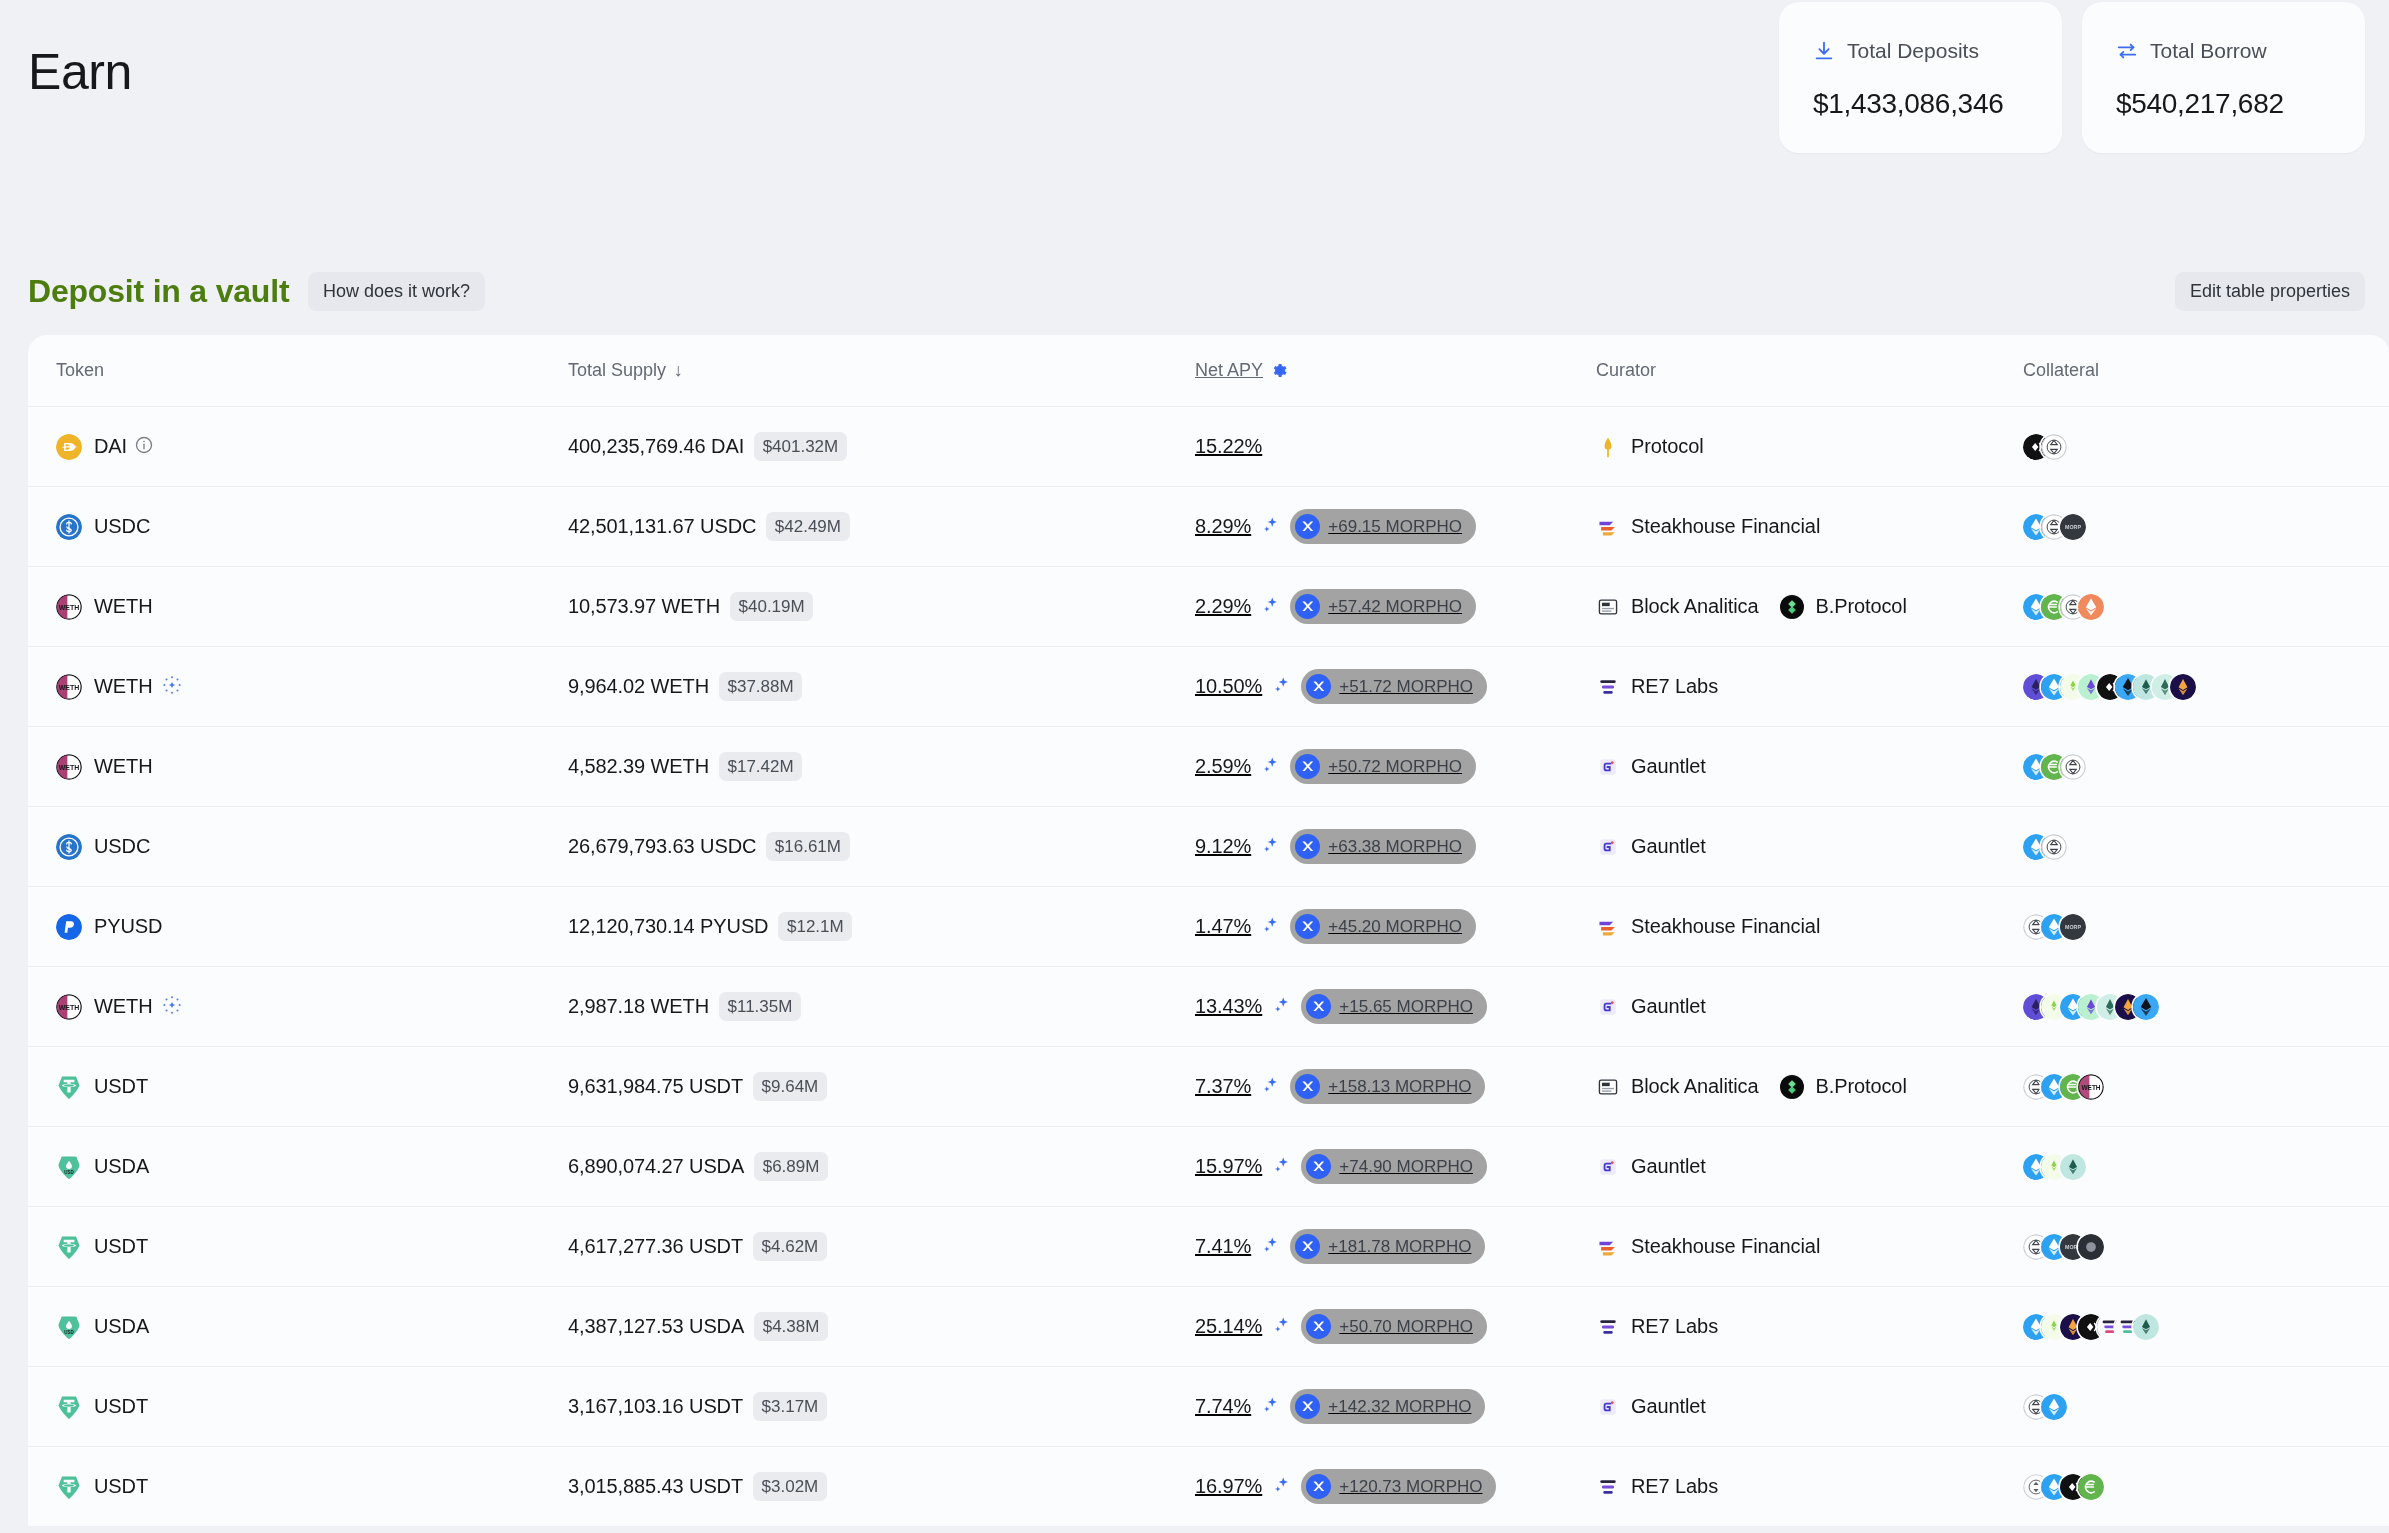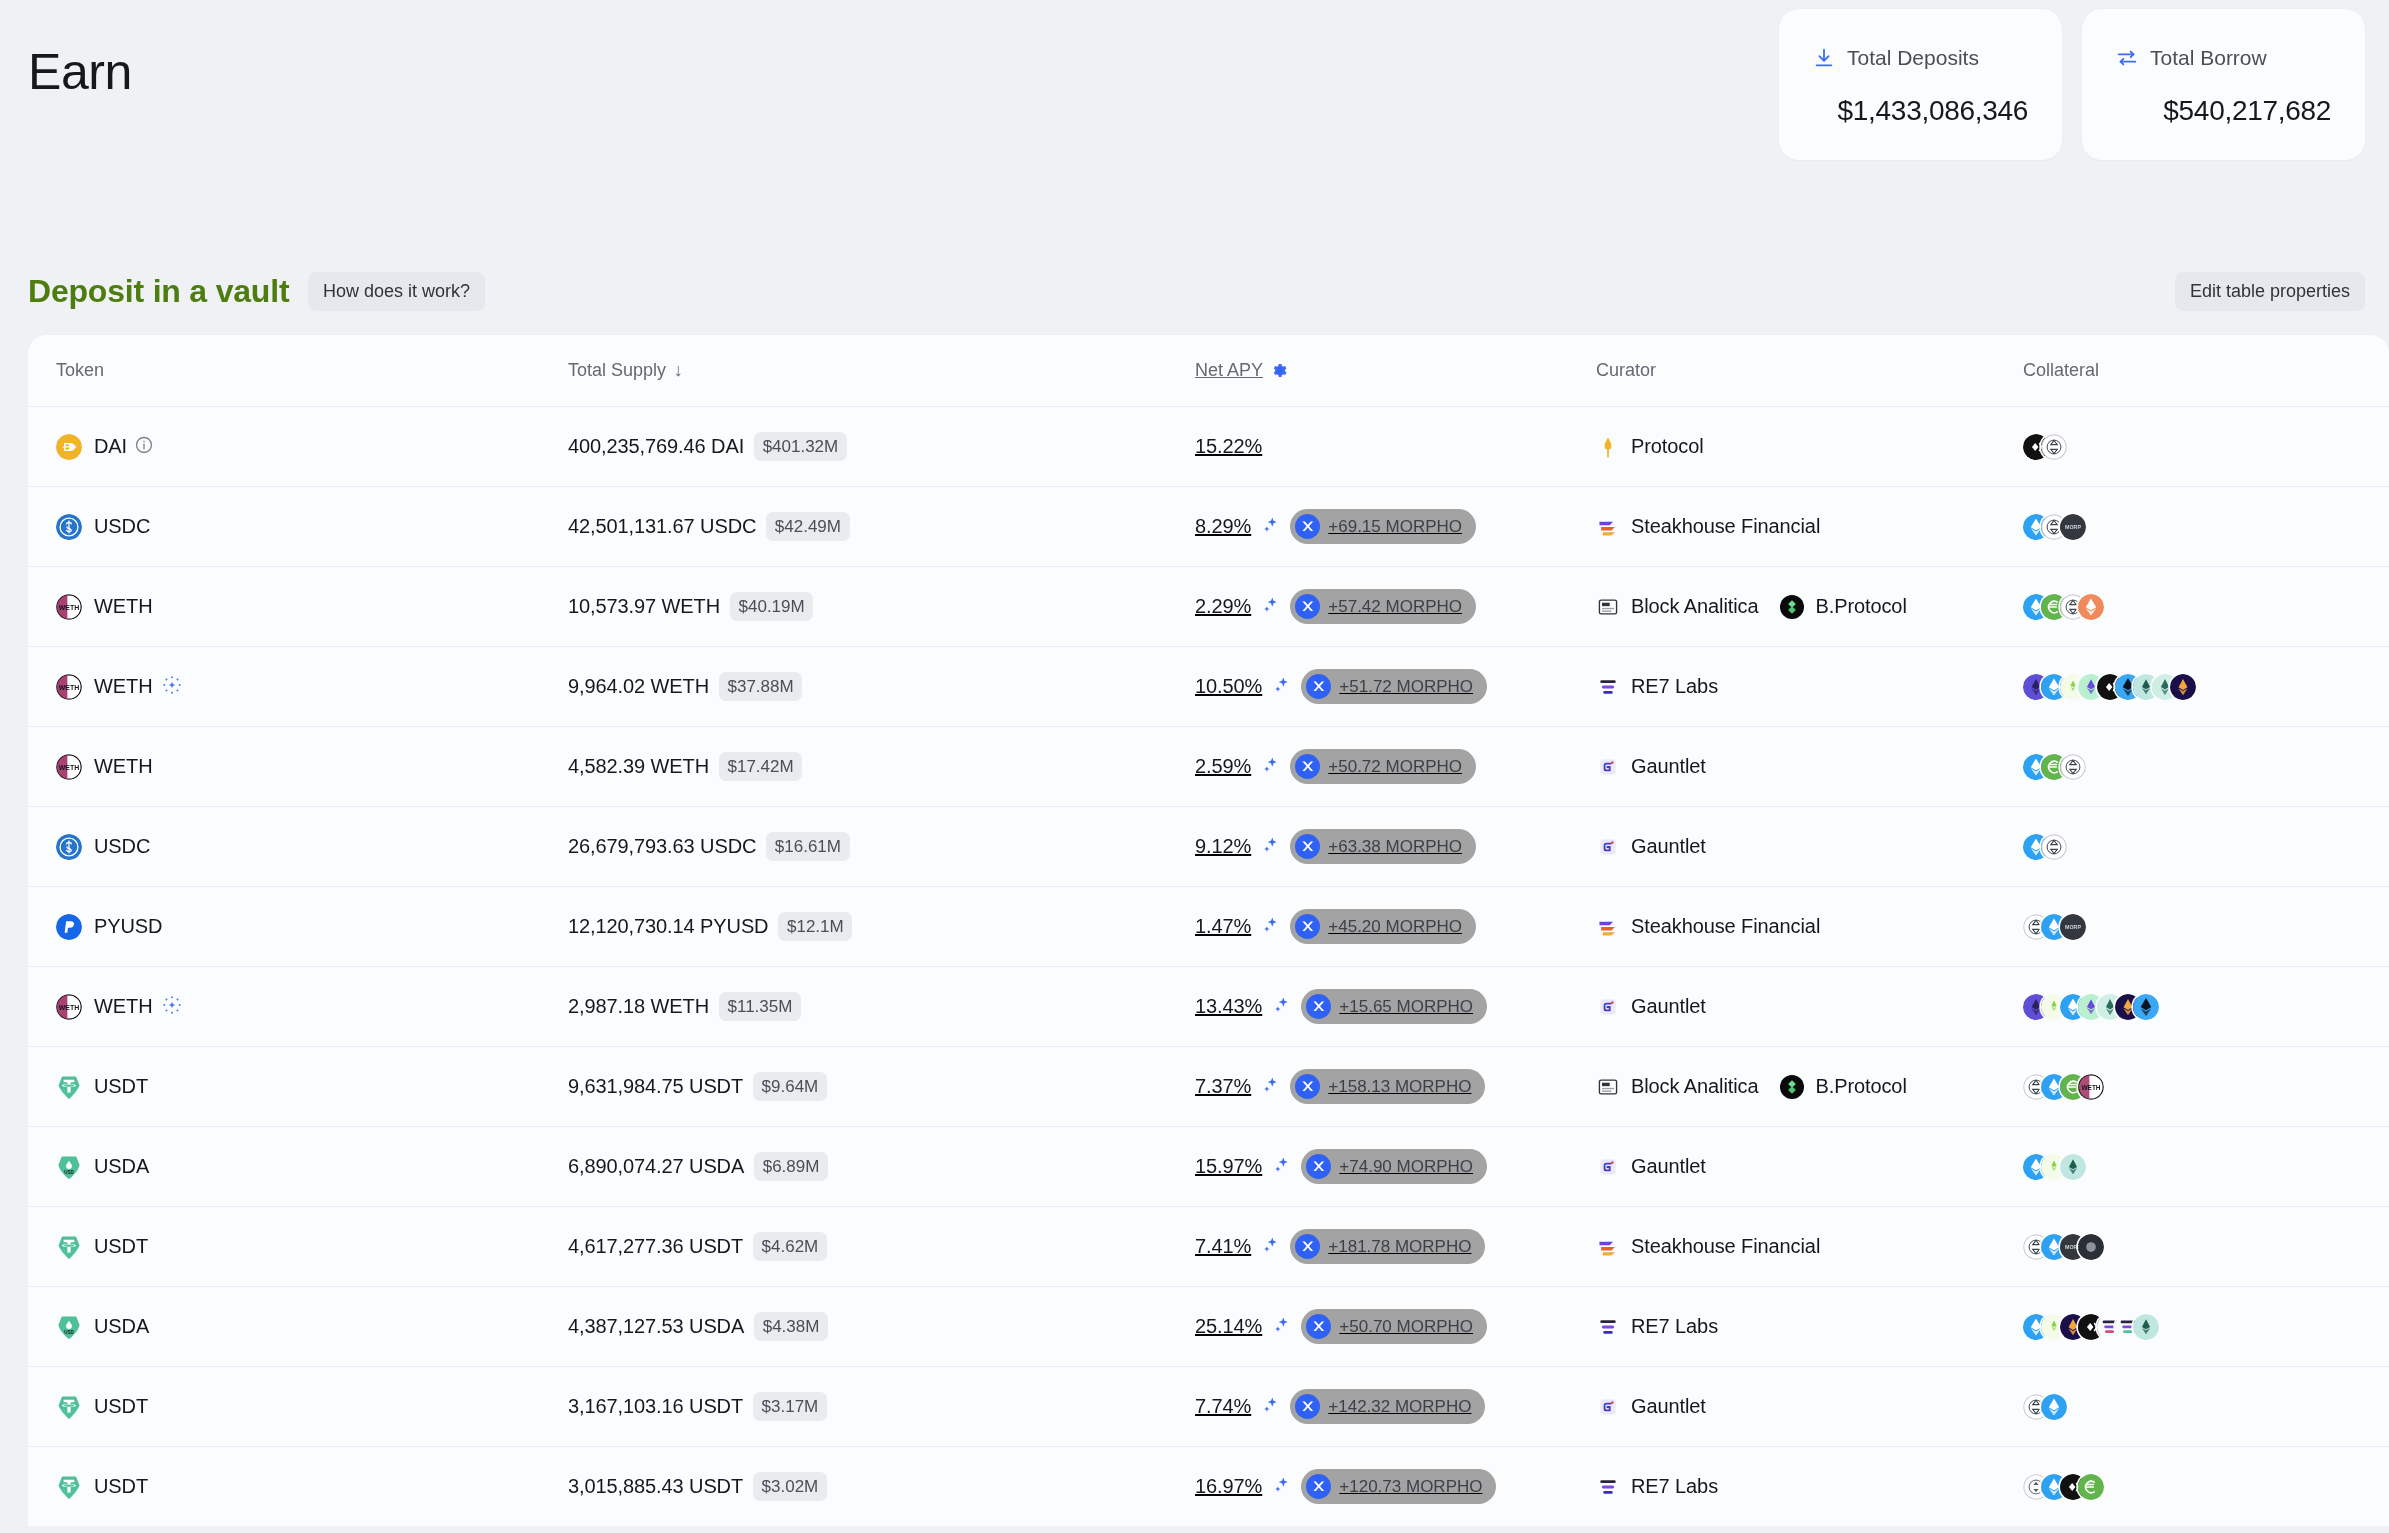--- a/index.html
+++ b/index.html
@@ -10,21 +10,21 @@
     overflow: hidden;
   }
   .page { position: relative; width: 2389px; height: 1088px; background: #eff1f5; }
 
   
   .page-title {
     position: absolute; left: 28px; top: 47px;
     font-size: 50px; font-weight: 400; color: #16181c;
     letter-spacing: -0.4px; line-height: 1;
   }
-  .stats { position: absolute; right: 24px; top: 9px; display: flex; gap: 20px; text-align: right; }
+  .stats { position: absolute; right: 24px; top: 2px; display: flex; gap: 20px; }
   .stat-card {
     width: 283px; height: 151px;
     background: #fbfcfd; border-radius: 20px;
     padding: 37px 34px 0 34px;
     box-shadow: 0 0.8px 1.7px rgba(16,24,40,0.04);
   }
   .stat-head { display: flex; align-items: center; gap: 12px; }
   .stat-label { font-size: 21px; color: #4a4f57; font-weight: 400; }
   .stat-value { margin-top: 24.5px; font-size: 28px; color: #16181c; font-weight: 400; letter-spacing: -0.3px; }
   .svg-ico { display: block; }

